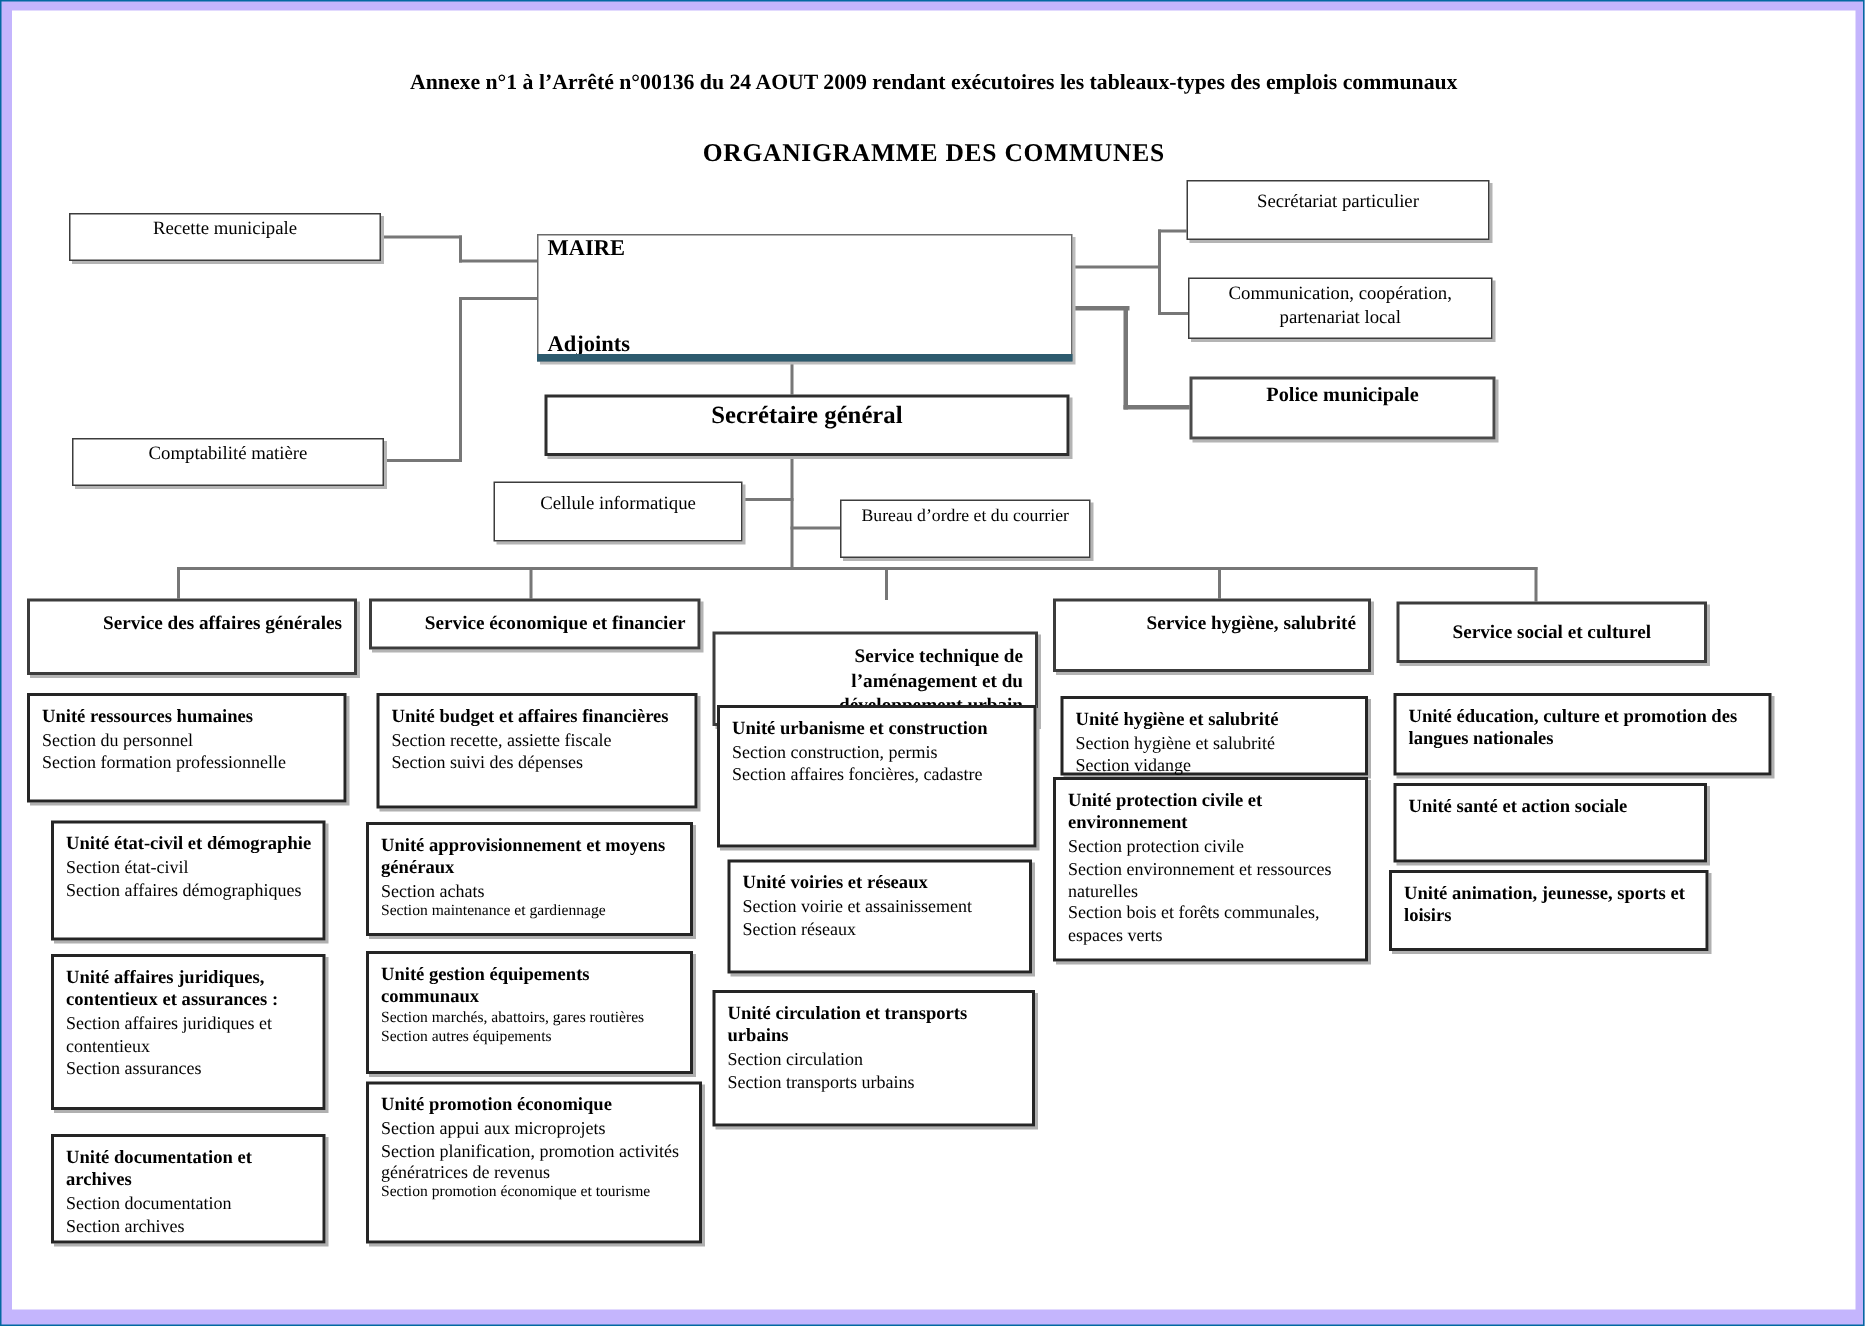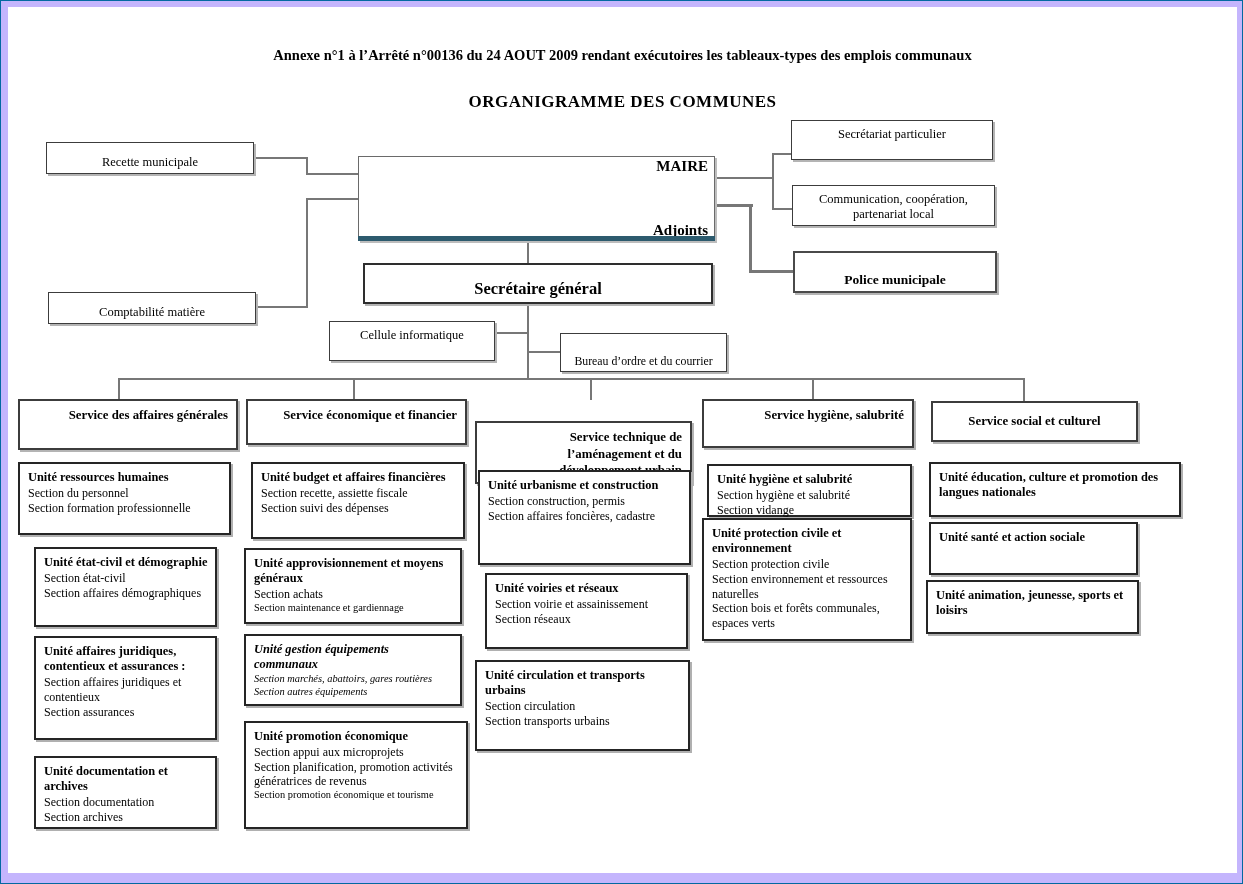--- a/index.html
+++ b/index.html
@@ -2,21 +2,21 @@
 <html><head>
 <meta charset="utf-8">
 <style>
   html,body{margin:0;padding:0;}
   body{font-family:"Liberation Serif", serif; background:#cfcfcf;}
   .canvas{position:relative; width:1243px; height:884px; background:#c4b5fd; overflow:hidden; border:1px solid #0369a1; box-sizing:border-box;}
   .sheet{position:absolute; left:7px; top:6px; width:1229px; height:866px; background:#ffffff;}
   .doc-title{position:absolute; left:0; top:46px; width:1243px; text-align:center; font-weight:bold; font-size:14.5px; color:#000;}
   .doc-subtitle{position:absolute; left:0; top:91px; width:1243px; text-align:center; font-weight:bold; font-size:17px; letter-spacing:.5px; color:#000;}
 
-  .box{position:absolute; box-sizing:border-box; background:#fff; border:1px solid #3c3c3c; box-shadow:2px 2px 0 #b4b4b4; display:flex; align-items:flex-end; justify-content:center; text-align:center; font-size:12.5px; color:#000; padding:2px 6px; line-height:1.25;}
+  .box{position:absolute; box-sizing:border-box; background:#fff; border:1px solid #3c3c3c; box-shadow:2px 2px 0 #b4b4b4; display:flex; align-items:flex-start; justify-content:center; text-align:center; font-size:12.5px; color:#000; padding:2px 6px; line-height:1.25;}
   .box.topalign{align-items:flex-start; padding-top:6px;}
 
   .maire{border:1px solid #6a6a6a; flex-direction:column; font-weight:bold; font-size:15px; line-height:1.45; box-shadow:2px 2px 0 #bdbdbd;gap:42px;}
   .maire-accent{position:absolute; left:357px; top:235px; width:357px; height:5px; background:#2d5b6e;}
   .sg{font-weight:bold; font-size:16.5px; border:2px solid #2e2e2e;}
   .police{font-weight:bold; font-size:13.5px; border:2px solid #4a4a4a;}
 
   .svc{position:absolute; box-sizing:border-box; background:#fff; border:2px solid #3c3c3c; box-shadow:2px 2px 0 #b4b4b4; text-align:right; font-weight:bold; font-size:12.8px; padding:6px 8px 2px 8px; line-height:1.3; color:#000;}
   .svc.vcenter{display:flex; align-items:center; justify-content:center; padding-top:2px;}
 
@@ -103,21 +103,21 @@
     <span>Cellule informatique</span>
   </div>
 
   <div class="box" style="left:559px;top:332px;width:167px;height:39px;font-size:11.8px;">
     <span>Bureau d’ordre et du courrier</span>
   </div>
 
   <div class="svc" style="left:17px;top:398px;width:220px;height:51px;">
     <span>Service des affaires générales</span>
   </div>
-  <div class="svc" style="left:245px;top:398px;width:221px;height:46px;">
+  <div class="svc" style="left:245px;top:398px;width:221px;height:34px;">
     <span>Service économique et financier</span>
   </div>
   <div class="svc" style="left:474px;top:420px;width:217px;height:63px;">
     <span>Service technique de l’aménagement et du développement urbain</span>
   </div>
   <div class="svc" style="left:701px;top:398px;width:212px;height:49px;">
     <span>Service hygiène, salubrité</span>
   </div>
   <div class="svc vcenter" style="left:930px;top:400px;width:207px;height:41px;">
     <span>Service social et culturel</span>
@@ -147,21 +147,21 @@
   <div class="unit" style="left:250px;top:461px;width:214px;height:77px;">
     <div class="unit-title">Unité budget et affaires financières</div>
     <div class="unit-section">Section recette, assiette fiscale</div>
     <div class="unit-section">Section suivi des dépenses</div>
   </div>
   <div class="unit" style="left:243px;top:547px;width:218px;height:76px;">
     <div class="unit-title">Unité approvisionnement et moyens généraux</div>
     <div class="unit-section">Section achats</div>
     <div class="unit-section small">Section maintenance et gardiennage</div>
   </div>
-  <div class="unit" style="left:243px;top:633px;width:218px;height:72px;font-style:italic;">
+  <div class="unit" style="left:243px;top:633px;width:218px;height:82px;">
     <div class="unit-title">Unité gestion équipements communaux</div>
     <div class="unit-section small">Section marchés, abattoirs, gares routières</div>
     <div class="unit-section small">Section autres équipements</div>
   </div>
   <div class="unit" style="left:243px;top:720px;width:224px;height:108px;">
     <div class="unit-title">Unité promotion économique</div>
     <div class="unit-section">Section appui aux microprojets</div>
     <div class="unit-section">Section planification, promotion activités génératrices de revenus</div>
     <div class="unit-section small">Section promotion économique et tourisme</div>
   </div>

